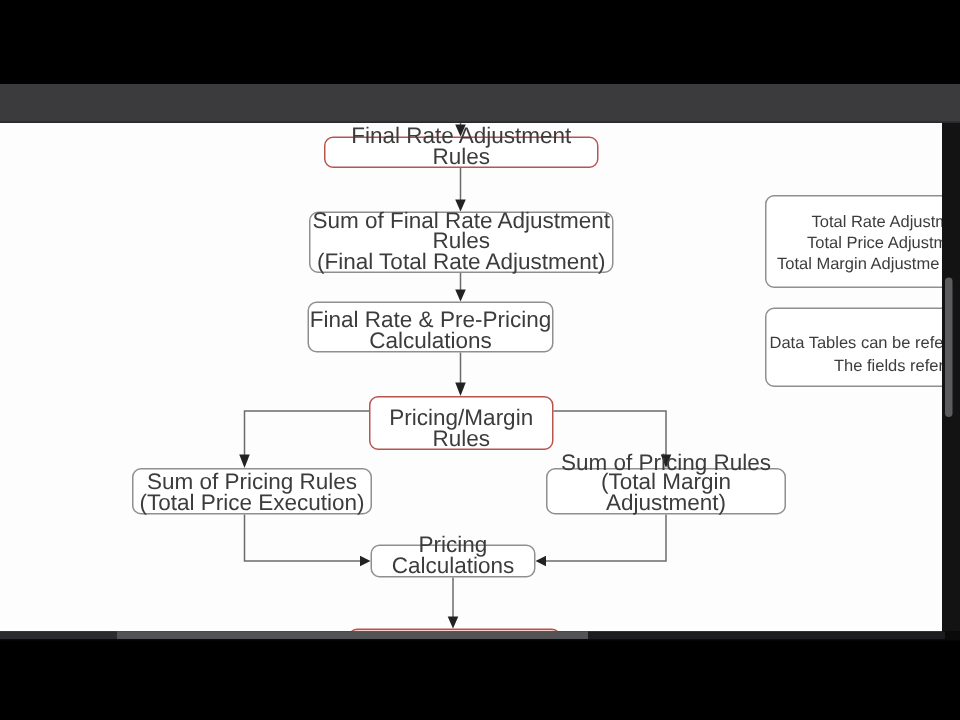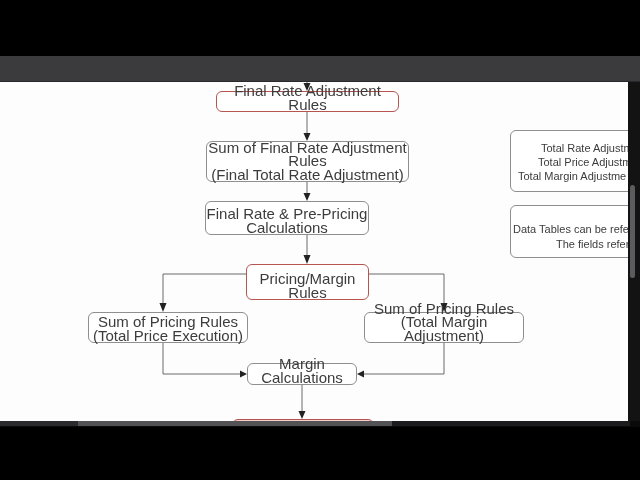--- a/index.html
+++ b/index.html
@@ -179,21 +179,21 @@
       <span>Sum of Pricing Rules</span>
       <span>(Total Price Execution)</span>
     </div>
 
     <div class="node" style="left:364px;top:230px;width:160px;height:31px">
       <span>Sum of Pricing Rules</span>
       <span>(Total Margin Adjustment)</span>
     </div>
 
     <div class="node" style="left:247px;top:281px;width:110px;height:22px">
-      <span>Margin Calculations</span>
+      <span>Pricing Calculations</span>
     </div>
 
     <div class="node redfill" style="left:232px;top:337px;width:142px;height:12px"></div>
 
     <div class="note" style="left:510px;top:48px;width:180px;height:62px;padding-top:10px;line-height:14px">
       <div style="padding-left:30px">Total Rate Adjustme</div>
       <div style="padding-left:27px">Total Price Adjustme</div>
       <div style="padding-left:7px">Total Margin Adjustme</div>
     </div>
 

